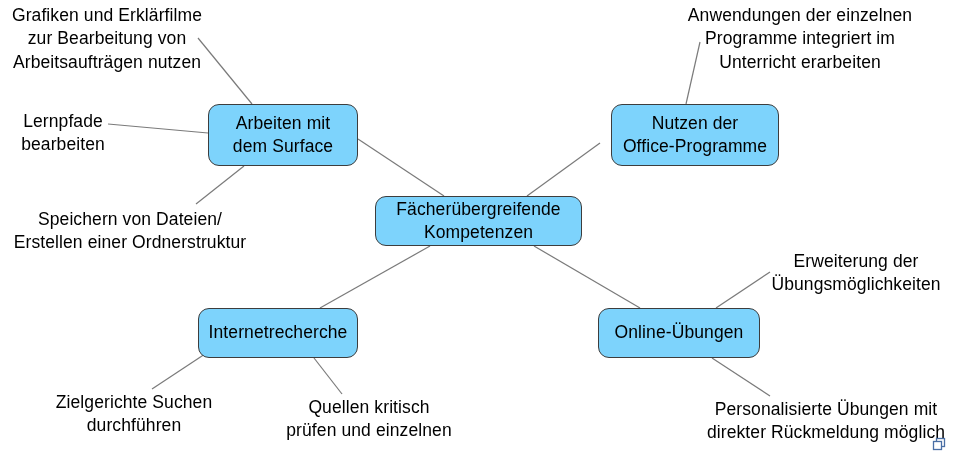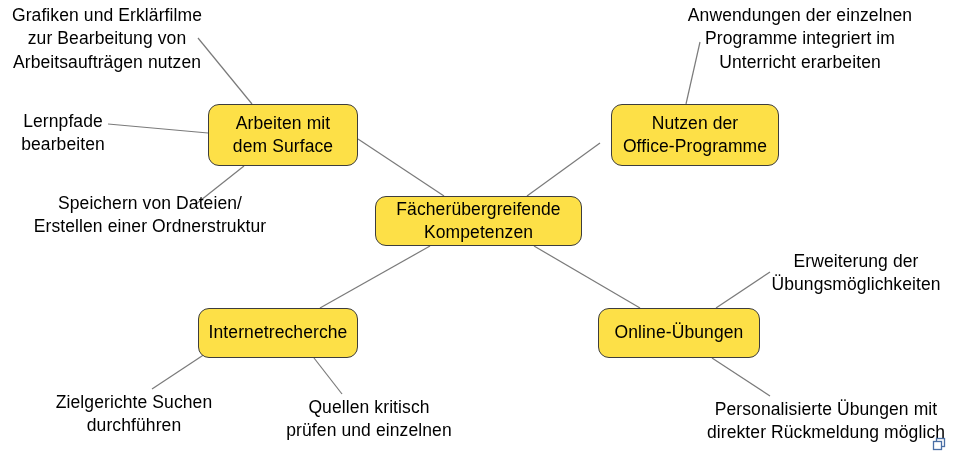--- a/index.html
+++ b/index.html
@@ -25,21 +25,21 @@
     top: 0;
     width: 954px;
     height: 458px;
     pointer-events: none;
   }
   .node {
     position: absolute;
     box-sizing: border-box;
     border: 1.6px solid #3d3d3d;
     border-radius: 11px;
-    background: #fde047;
+    background: #7dd3fc;
     display: flex;
     align-items: center;
     justify-content: center;
     text-align: center;
     color: #000000;
     font-size: 17.5px;
     line-height: 1.32;
     letter-spacing: 0.1px;
     z-index: 3;
   }
@@ -97,21 +97,21 @@
     </g>
   </svg>
 
   <div class="leaf" style="left:2px; top:4px; width:210px;">Grafiken und Erklärfilme
 zur Bearbeitung von
 Arbeitsaufträgen nutzen</div>
 
   <div class="leaf" style="left:8px; top:110px; width:110px;">Lernpfade
 bearbeiten</div>
 
-  <div class="leaf" style="left:0px; top:192px; width:260px;margin-left:20px;">Speichern von Dateien/
+  <div class="leaf" style="left:0px; top:208px; width:260px;">Speichern von Dateien/
 Erstellen einer Ordnerstruktur</div>
 
   <div class="leaf" style="left:676px; top:4px; width:248px;">Anwendungen der einzelnen
 Programme integriert im
 Unterricht erarbeiten</div>
 
   <div class="leaf" style="left:44px; top:391px; width:180px;">Zielgerichte Suchen
 durchführen</div>
 
   <div class="leaf" style="left:276px; top:396px; width:186px;">Quellen kritisch

